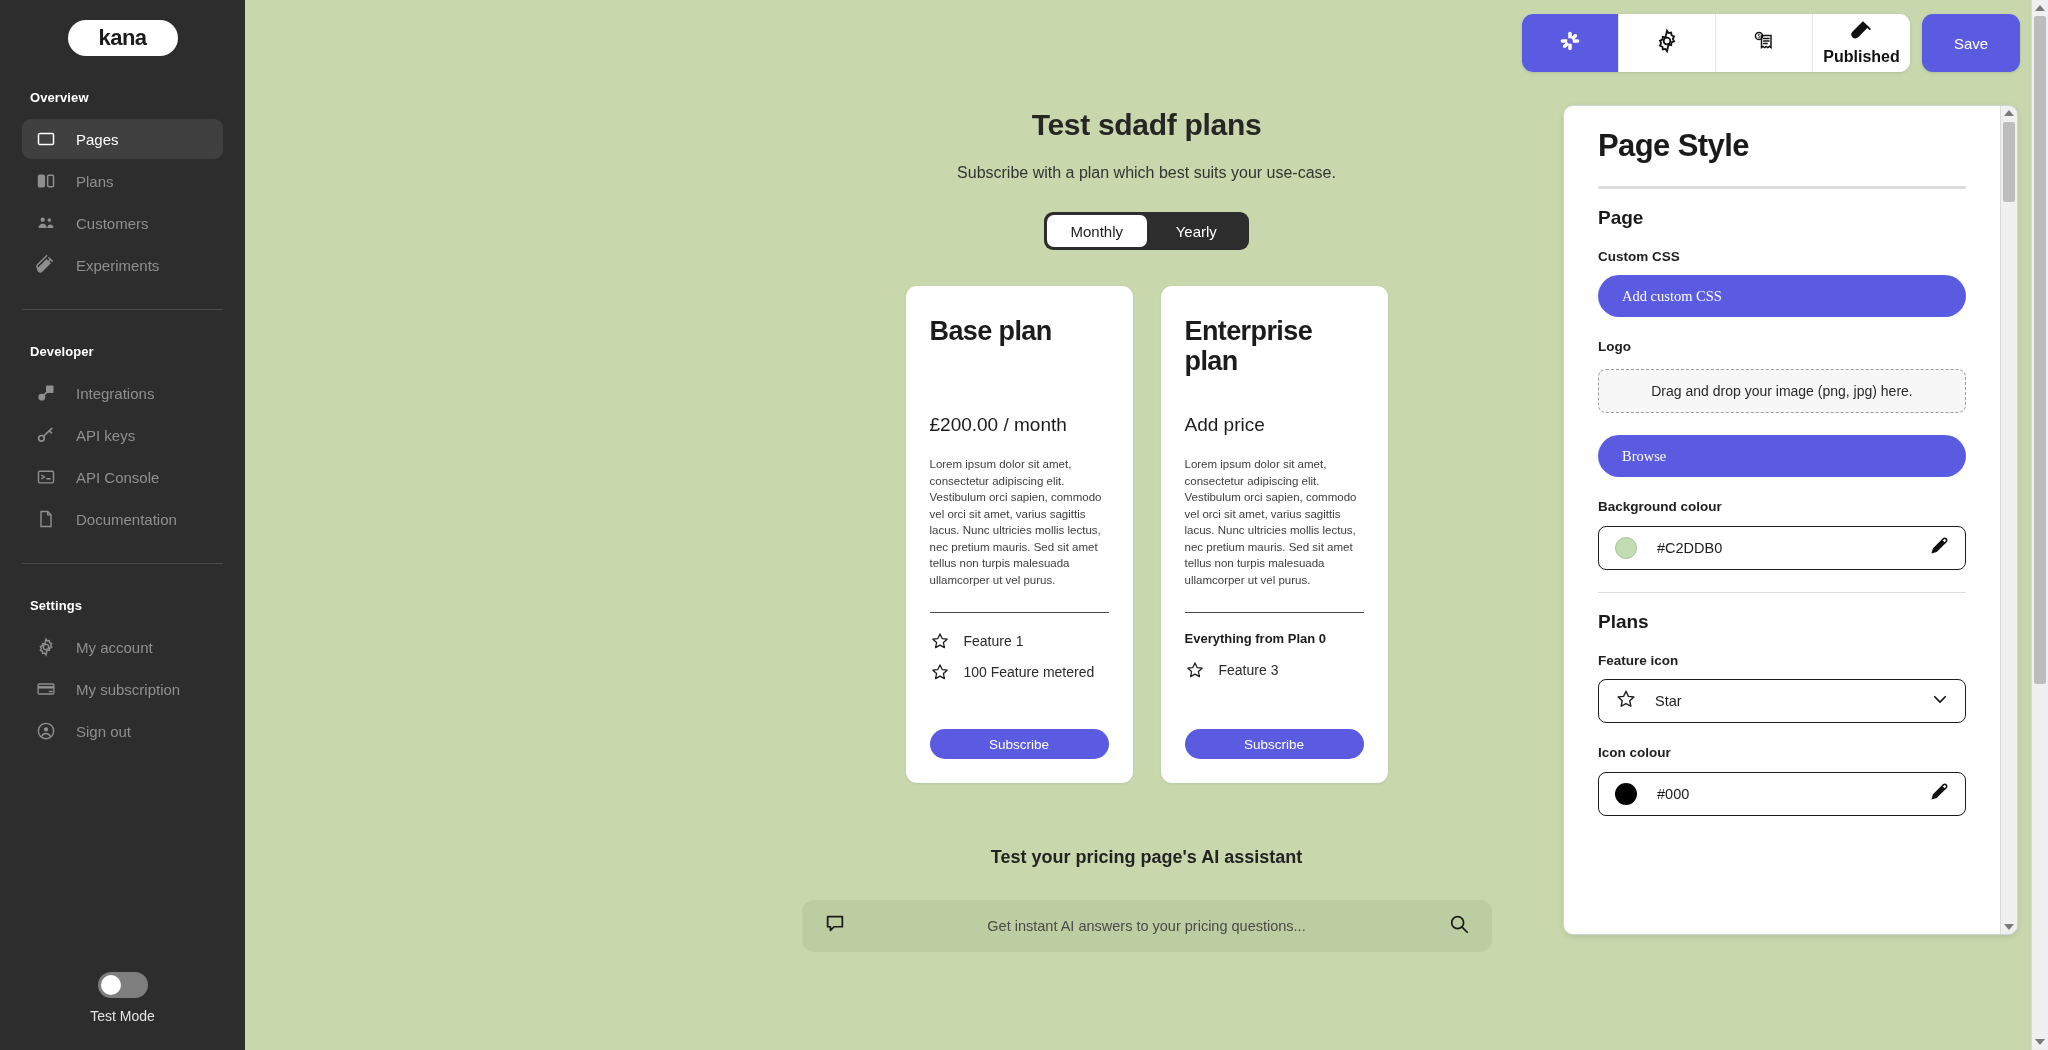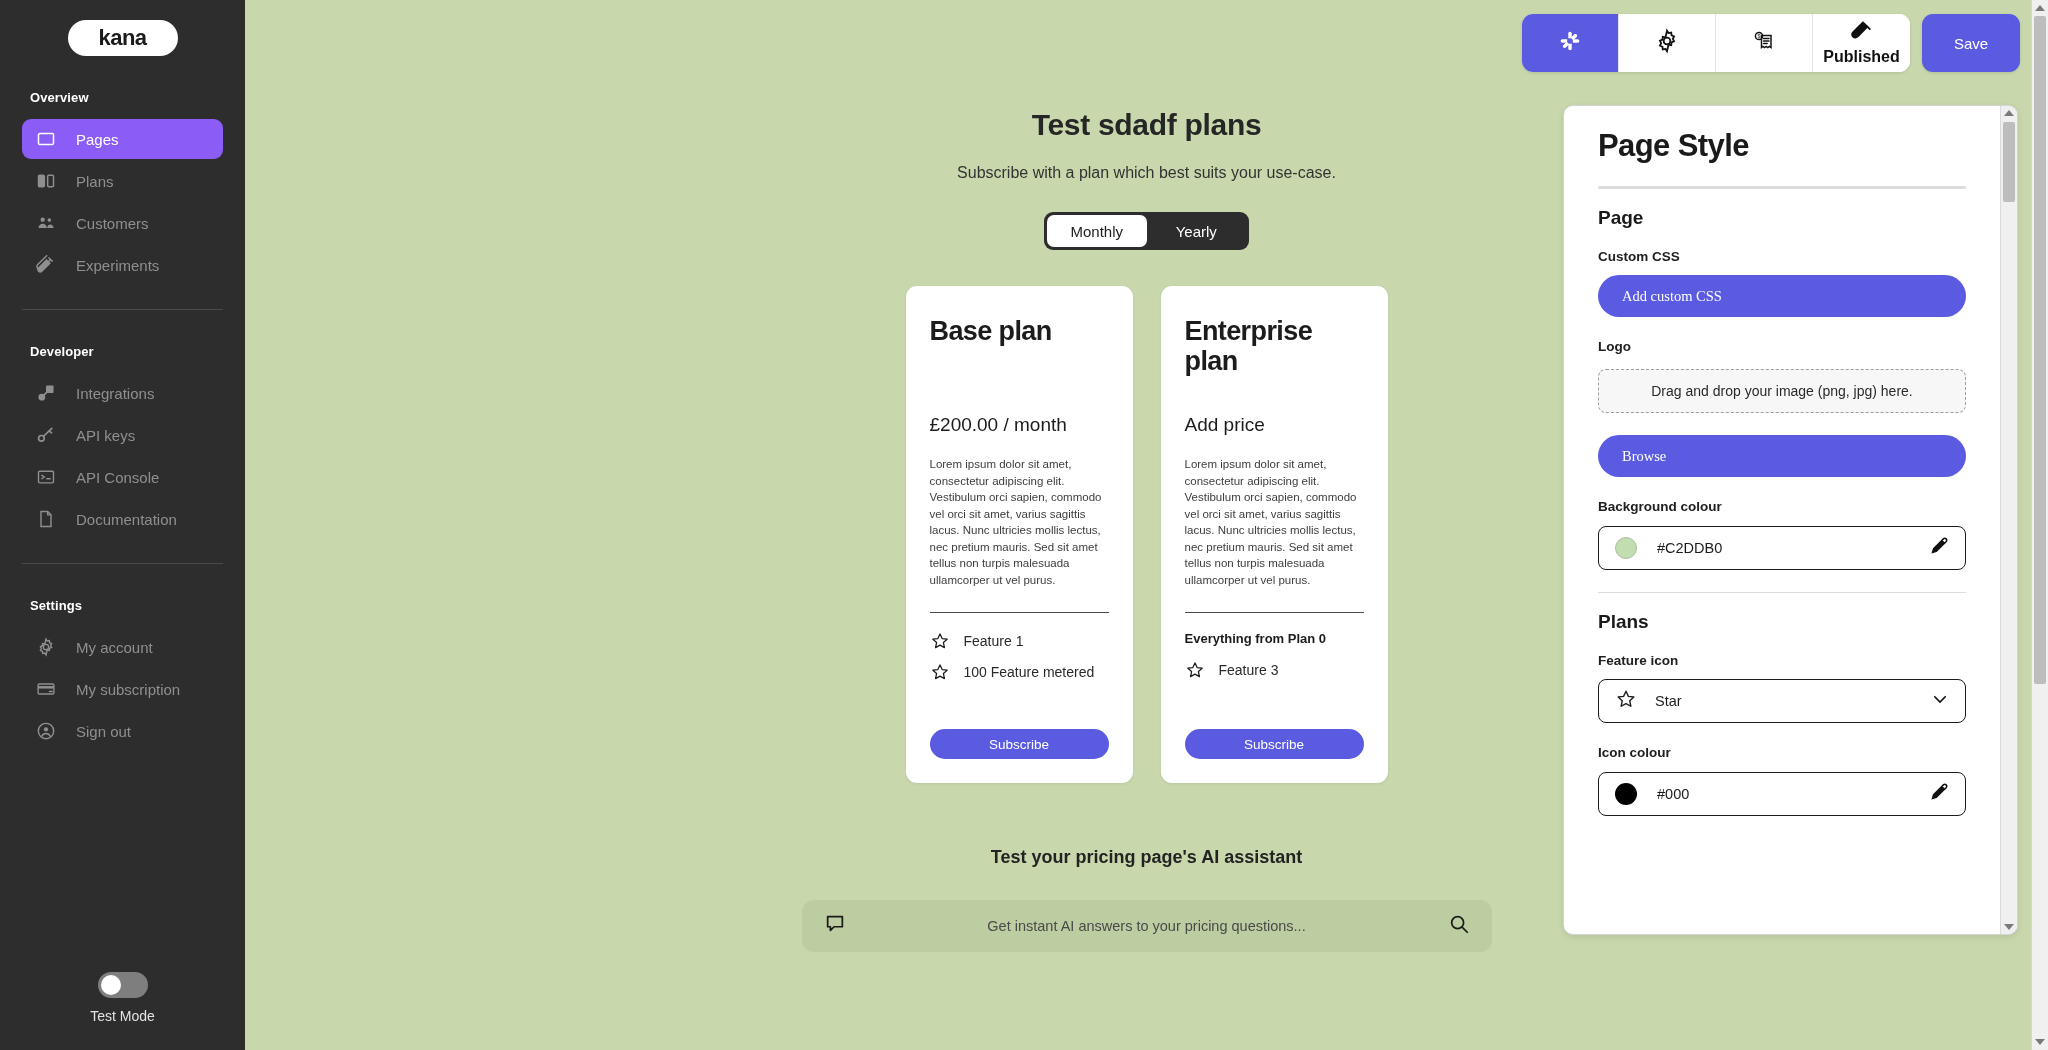--- a/index.html
+++ b/index.html
@@ -35,21 +35,21 @@
   .nav-heading {
     color: #fff; font-size: 13px; font-weight: 700;
     margin: 34px 0 14px 8px; letter-spacing: 0.1px;
   }
   .nav-item {
     display: flex; align-items: center; gap: 20px;
     height: 40px; padding: 0 14px; border-radius: 9px;
     color: #8f8f8f; font-size: 15px; cursor: pointer;
     margin-bottom: 2px;
   }
-  .nav-item.active { background: #8b5cf6; color: #ffffff; }
+  .nav-item.active { background: #404040; color: #ffffff; }
   .nav-item .ic { width: 20px; height: 20px; display:flex; align-items:center; justify-content:center; flex:0 0 20px;}
   .nav-item .ic svg { display: block; }
   .divider { height: 1px; background: #4a4a4a; margin: 22px 22px 0 22px; }
   .toggle-area {
     position: absolute; bottom: 26px; left: 0; right: 0;
     display: flex; flex-direction: column; align-items: center; gap: 10px;
   }
   .toggle {
     width: 50px; height: 26px; border-radius: 13px;
     background: #7e7e7e; position: relative; cursor: pointer;

